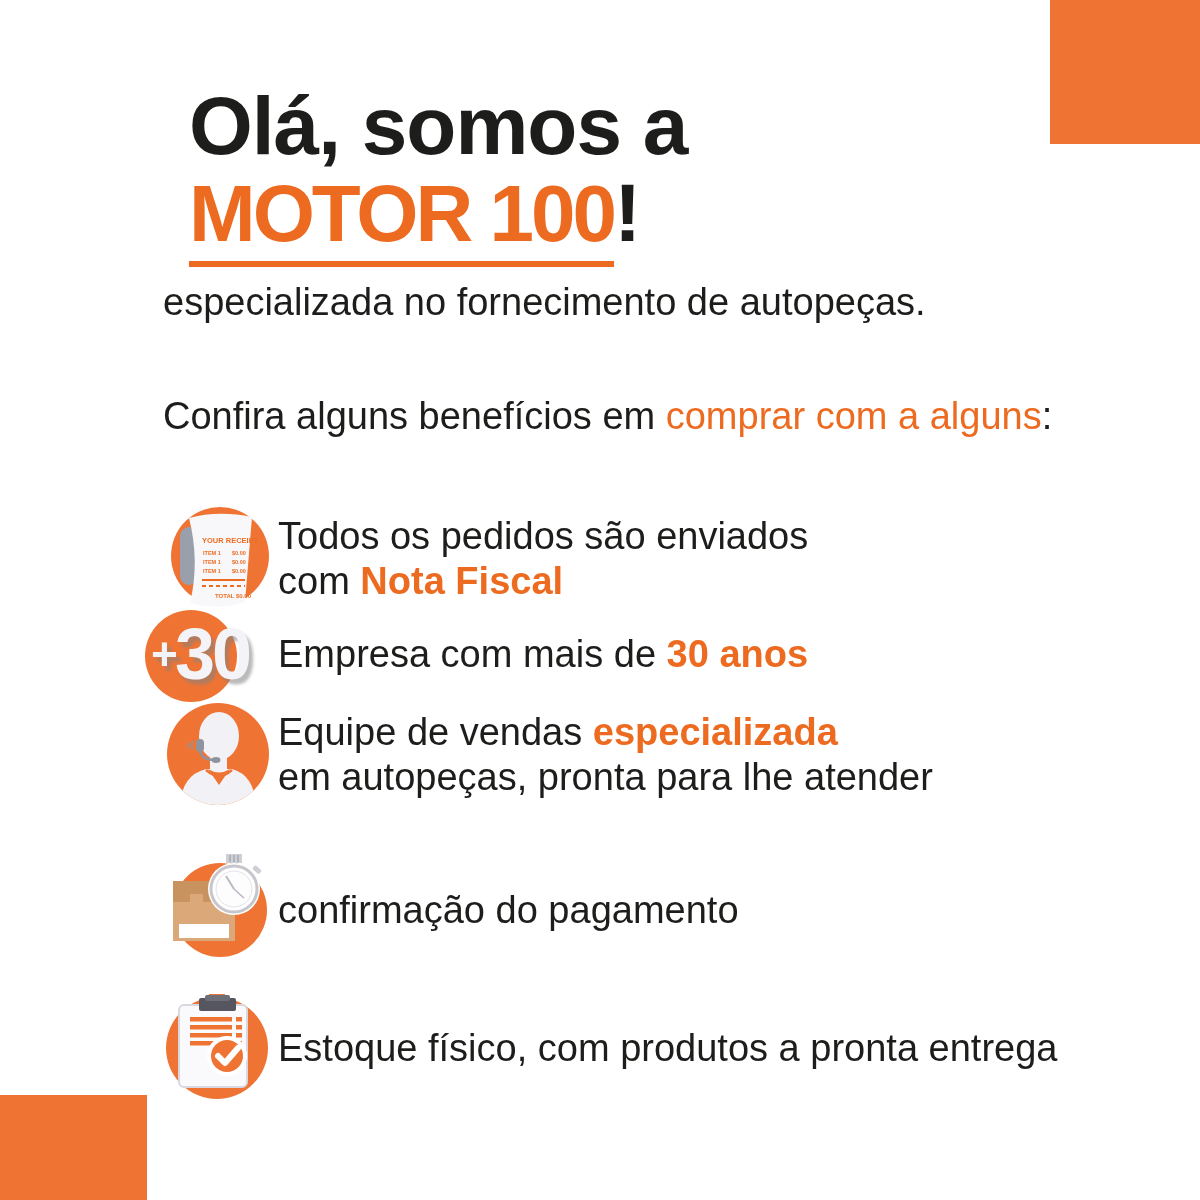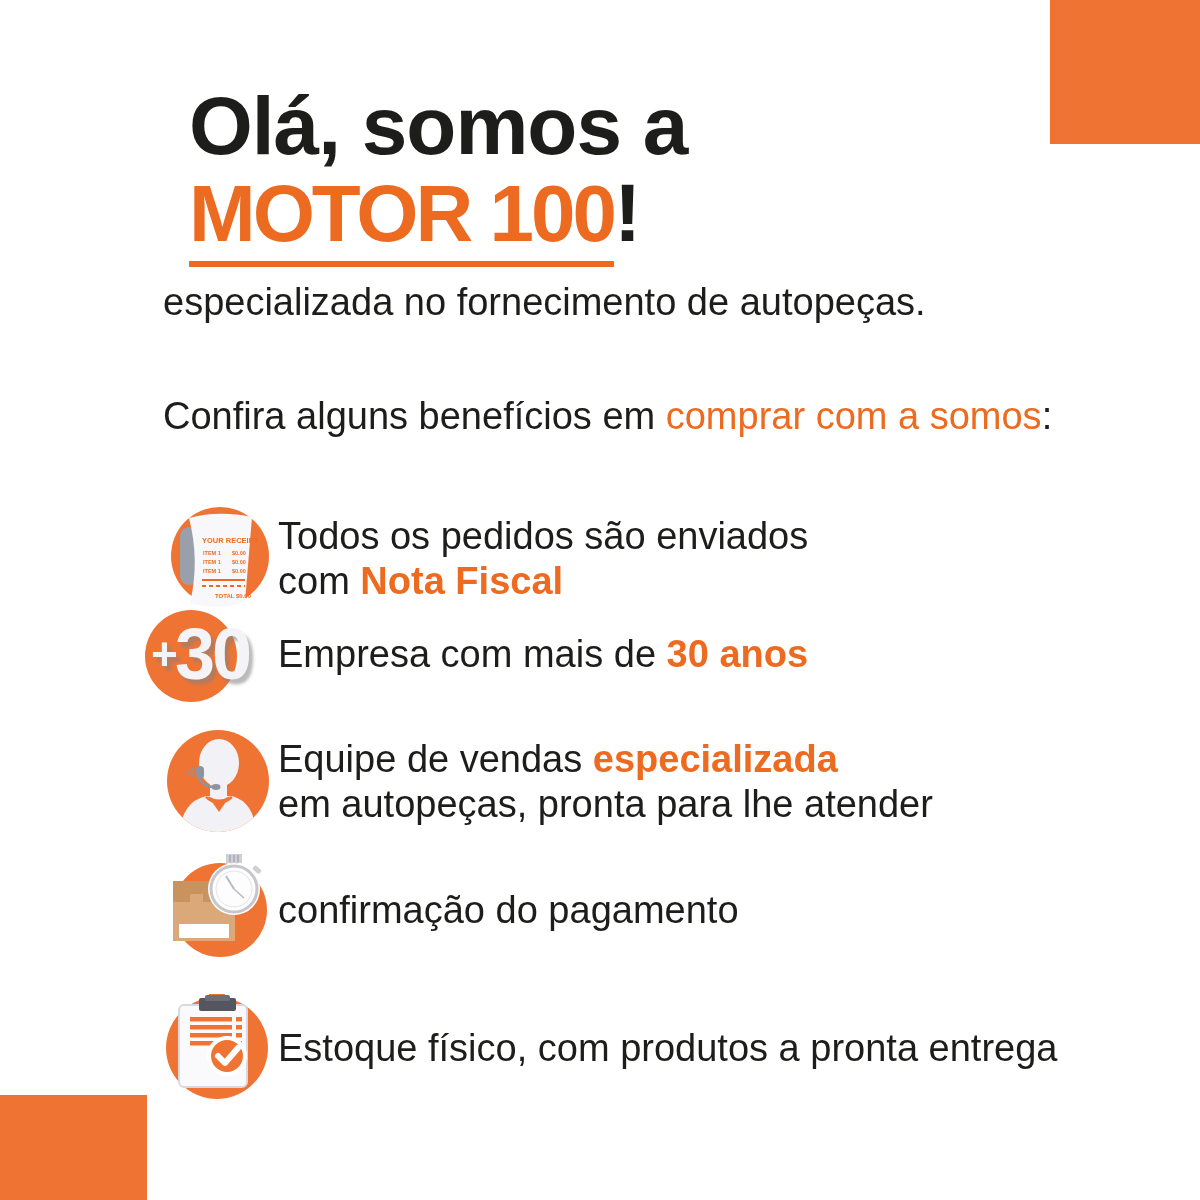--- a/index.html
+++ b/index.html
@@ -50,21 +50,21 @@
   }
   .lead .hl{color:var(--accent);}
 
   #benefits{position:absolute;left:0;top:0;width:1200px;height:1200px;}
   .row{
     position:absolute;left:160px;height:112px;
     display:flex;align-items:center;
   }
   .row:nth-child(1){top:503px;}
   .row:nth-child(2){top:598px;}
-  .row:nth-child(3){top:726px;}
+  .row:nth-child(3){top:699px;}
   .row:nth-child(4){top:854px;}
   .row:nth-child(5){top:992px;}
   .icon-wrap{width:112px;height:112px;flex:0 0 112px;position:relative;}
   .icon-wrap svg{position:absolute;left:0;top:0;overflow:visible;}
   .row-text{
     margin-left:6px;font-size:38px;line-height:45px;
     color:var(--ink);white-space:nowrap;
   }
   .row-text .hl{color:var(--accent);font-weight:700;}
 
@@ -93,21 +93,21 @@
 
 <div class="title">
   <div>Olá, somos a</div>
   <div class="brand-line"><span class="brand">MOTOR 100</span><span class="bang">!</span></div>
 </div>
 
 <div class="intro">
   <div>especializada no fornecimento de autopeças.</div>
 </div>
 
-<div class="lead"><span>Confira alguns benefícios em </span><span class="hl">comprar com a somos</span><span>:</span></div>
+<div class="lead"><span>Confira alguns benefícios em </span><span class="hl">comprar com a alguns</span><span>:</span></div>
 
 <div id="benefits">
     <div class="row">
     <div class="icon-wrap">
   <svg width="112" height="112" viewBox="0 0 112 112">
     <circle cx="60" cy="53" r="49" fill="var(--shape)"></circle>
     <rect x="20" y="24" width="18" height="58" rx="9" fill="#9aa0ab"></rect>
     <path d="M29 15 Q58 7 92 14 L85 99 Q60 108 30 100 Q40 58 29 15 Z" fill="#f8f8fb"></path>
     <text class="receipt-text" x="42" y="40" font-size="7.5" font-weight="bold">YOUR RECEIPT</text>
     <text class="receipt-text" x="43" y="52" font-size="5.5" font-weight="bold">ITEM 1</text>

